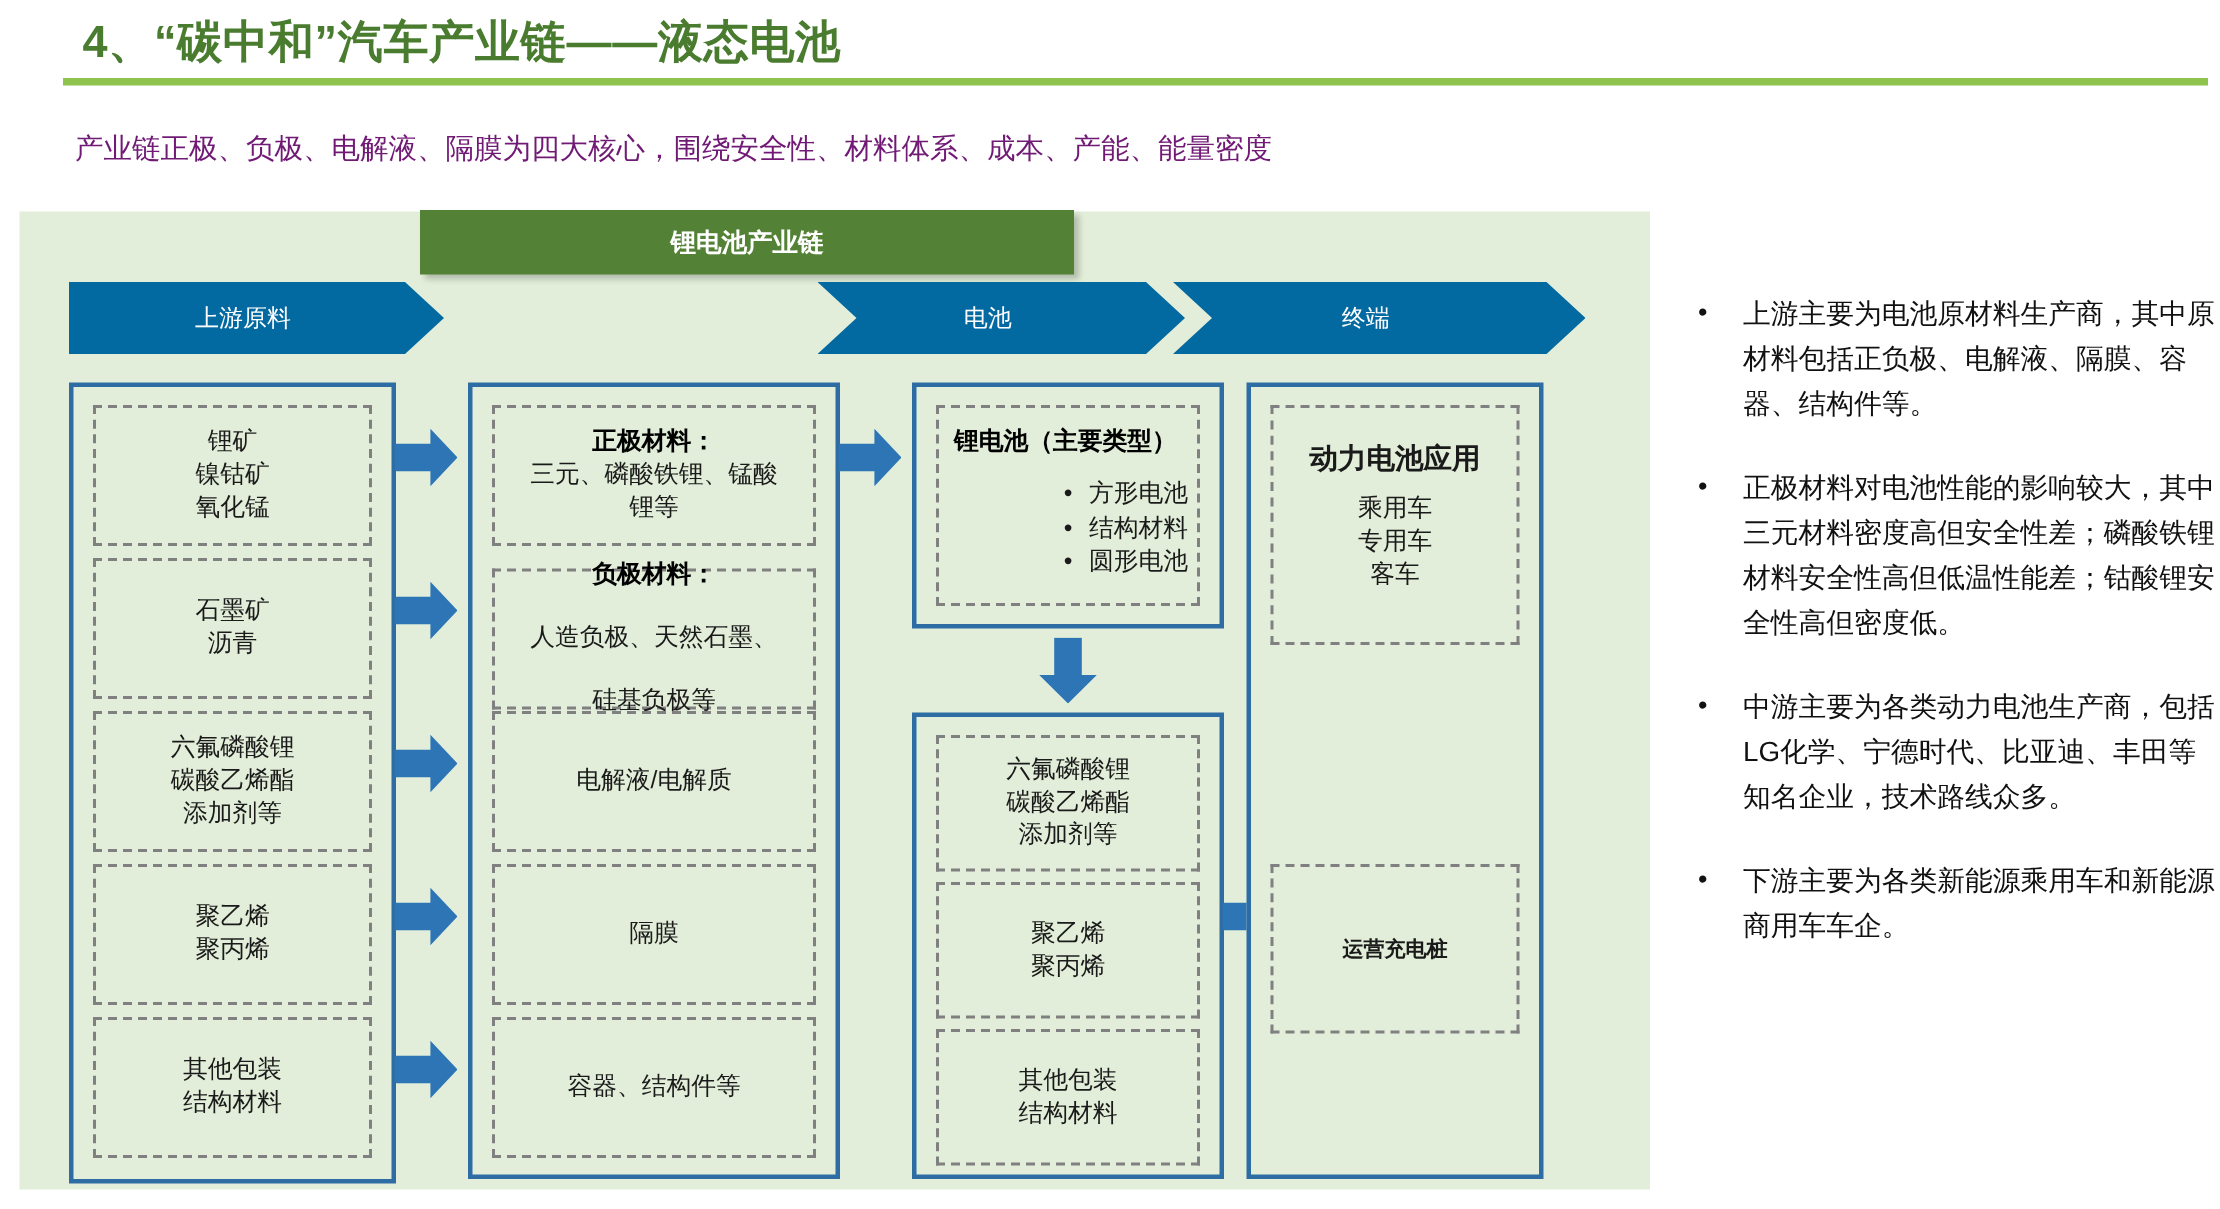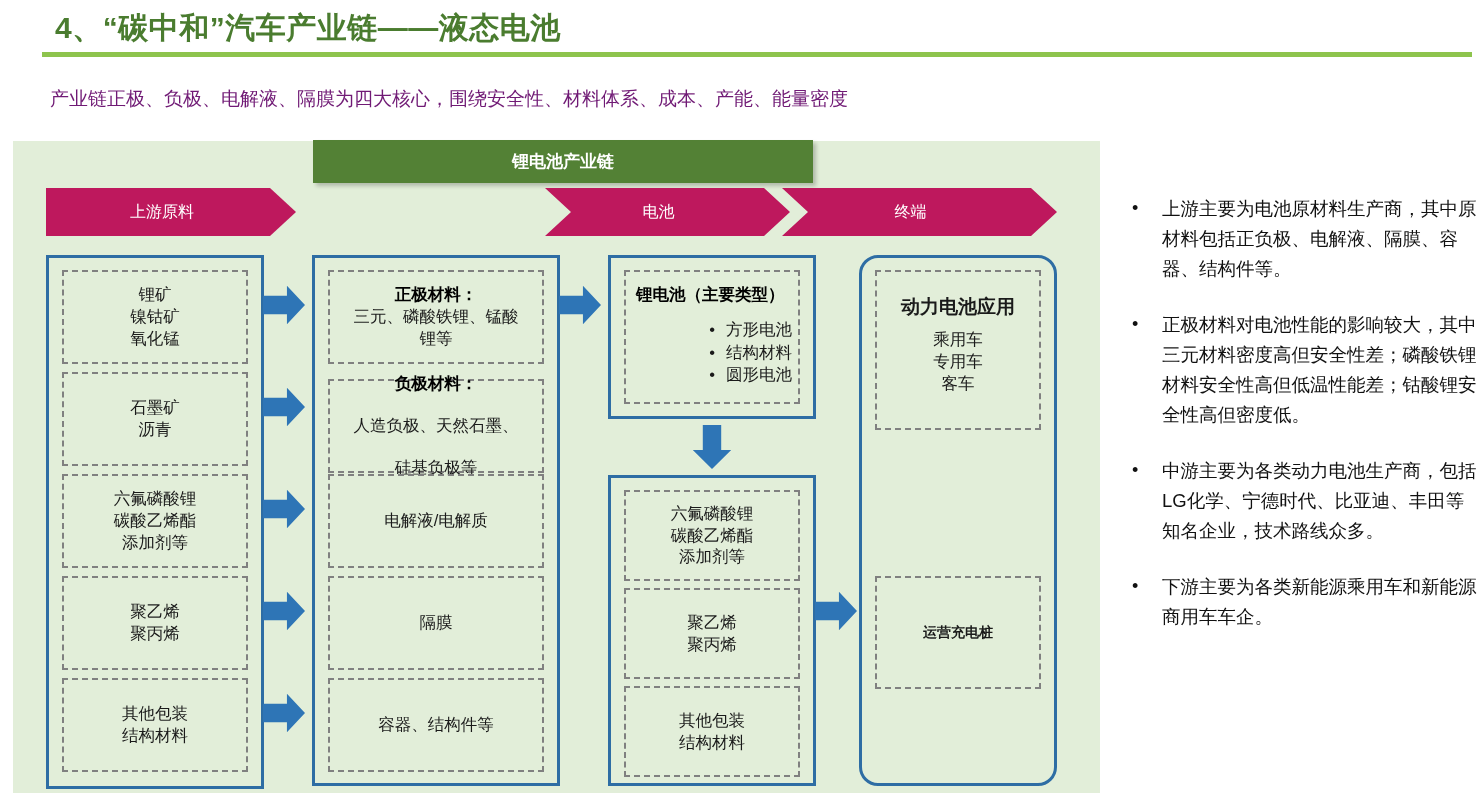--- a/index.html
+++ b/index.html
@@ -40,38 +40,37 @@
     position: absolute;
     left: 13px; top: 141px;
     width: 1087px; height: 652px;
     background: #e2eed9;
   }
 
   
   #chain-banner {
     position: absolute;
     left: 267px; top: -1px;
-    width: 500px; height: 43px;
+    width: 436px; height: 43px;
     background: #538135;
     color: #ffffff;
     font-size: 17px;
     font-weight: bold;
     display: flex;
     align-items: center;
     justify-content: center;
     box-shadow: 3px 3px 4px rgba(0,0,0,0.22);
-    margin-left: 33px;
   }
 
   
   .stage-row { position: absolute; left: 0; top: 47px; width: 1087px; height: 48px; }
   .stage {
     position: absolute;
     top: 0; height: 48px;
-    background: #be185d;
+    background: #0369a1;
     color: #ffffff;
     font-size: 16px;
     display: flex;
     align-items: center;
     justify-content: center;
     filter: drop-shadow(2px 3px 3px rgba(0,0,0,0.20));
   }
   .stage.first {
     clip-path: polygon(0 0, calc(100% - 26px) 0, 100% 50%, calc(100% - 26px) 100%, 0 100%);
   }
@@ -242,21 +241,21 @@
       <div>聚丙烯</div>
     </div>
     <div class="dbox" style="left:13px; top:208px; width:176px; height:91px;">
       <div>其他包装</div>
       <div>结构材料</div>
     </div>
   </div>
 
   <div class="arrow-r" style="left:802px; top:450px;"></div>
 
-  <div class="col" style="left:846px; top:114px; width:198px; height:531px;border-radius:19px;">
+  <div class="col" style="left:818px; top:114px; width:198px; height:531px;">
     <div class="dbox" style="left:13px; top:12px; width:166px; height:160px; justify-content:flex-start; padding-top:22px;">
       <div class="hd-line">动力电池应用</div>
       <div>乘用车</div>
       <div>专用车</div>
       <div>客车</div>
     </div>
     <div class="dbox" style="left:13px; top:318px; width:166px; height:113px;">
       <div class="bold-only">运营充电桩</div>
     </div>
   </div>

